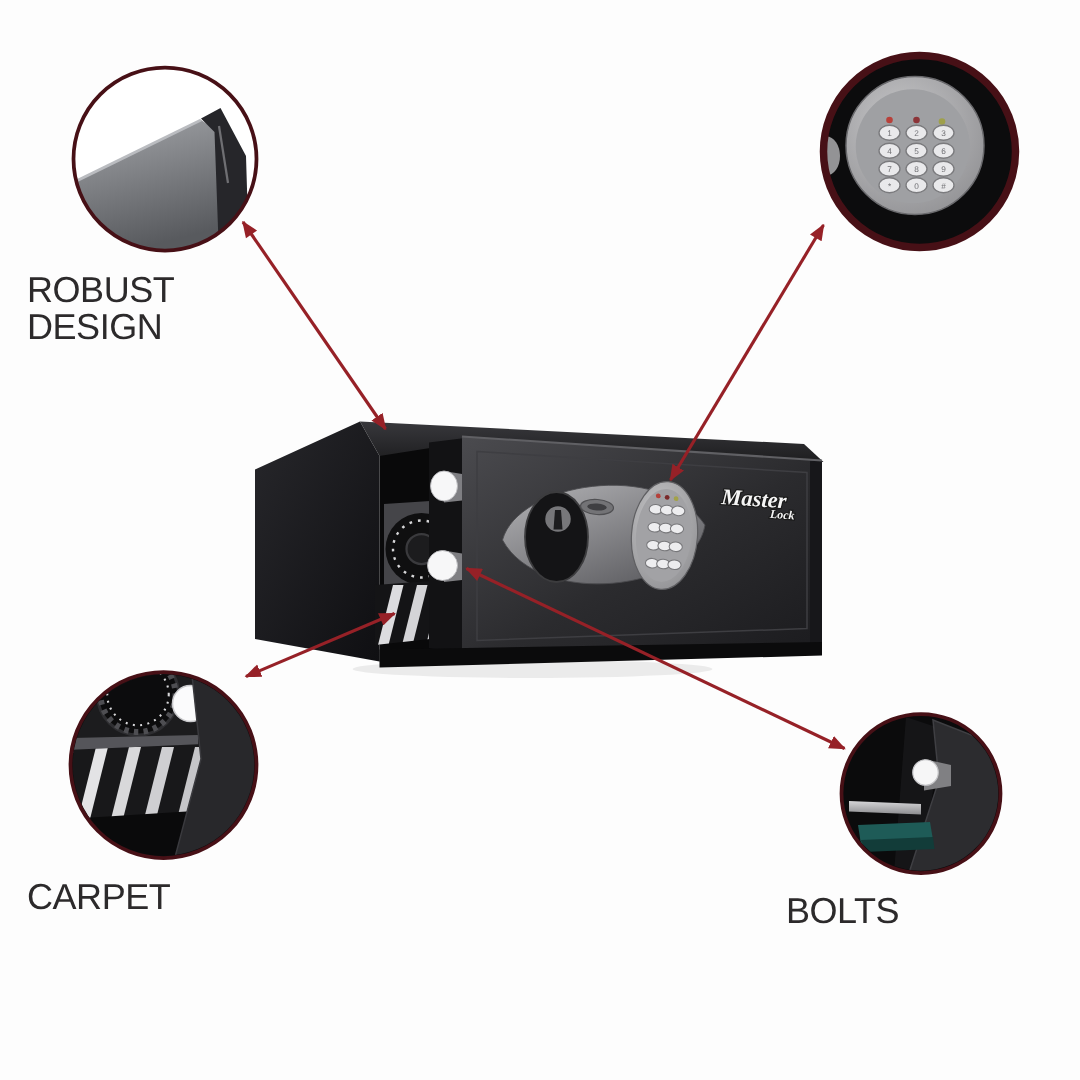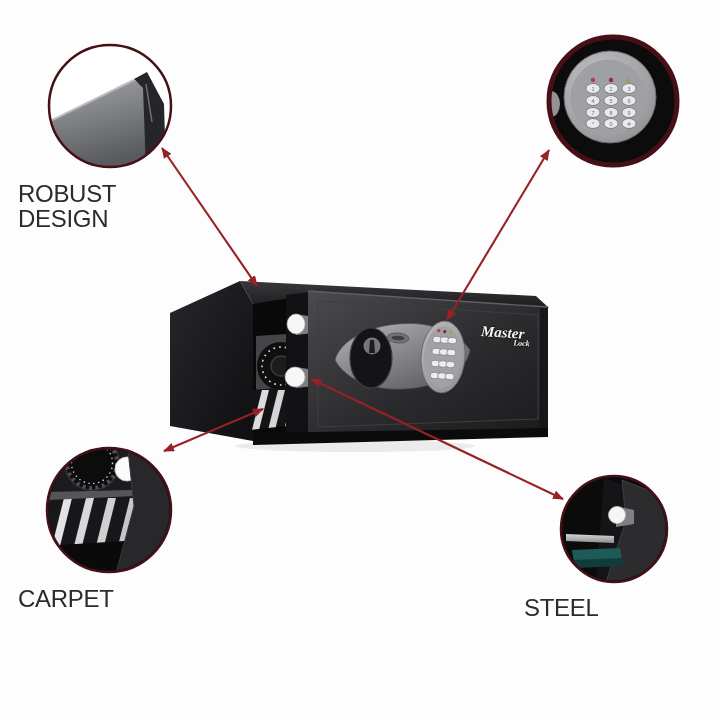--- a/index.html
+++ b/index.html
@@ -270,16 +270,16 @@
   <div class="label" style="left:18px; top:181px; width:184px;">
     <div>ROBUST DESIGN</div>
   </div>
 
 
   <div class="label" style="left:18px; top:586px; width:184px;">
     <div>CARPET</div>
   </div>
 
   <div class="label" style="left:524px; top:595px; width:184px;">
-    <div>STEEL</div>
+    <div>BOLTS</div>
   </div>
 
 </div>
 
 </body></html>

